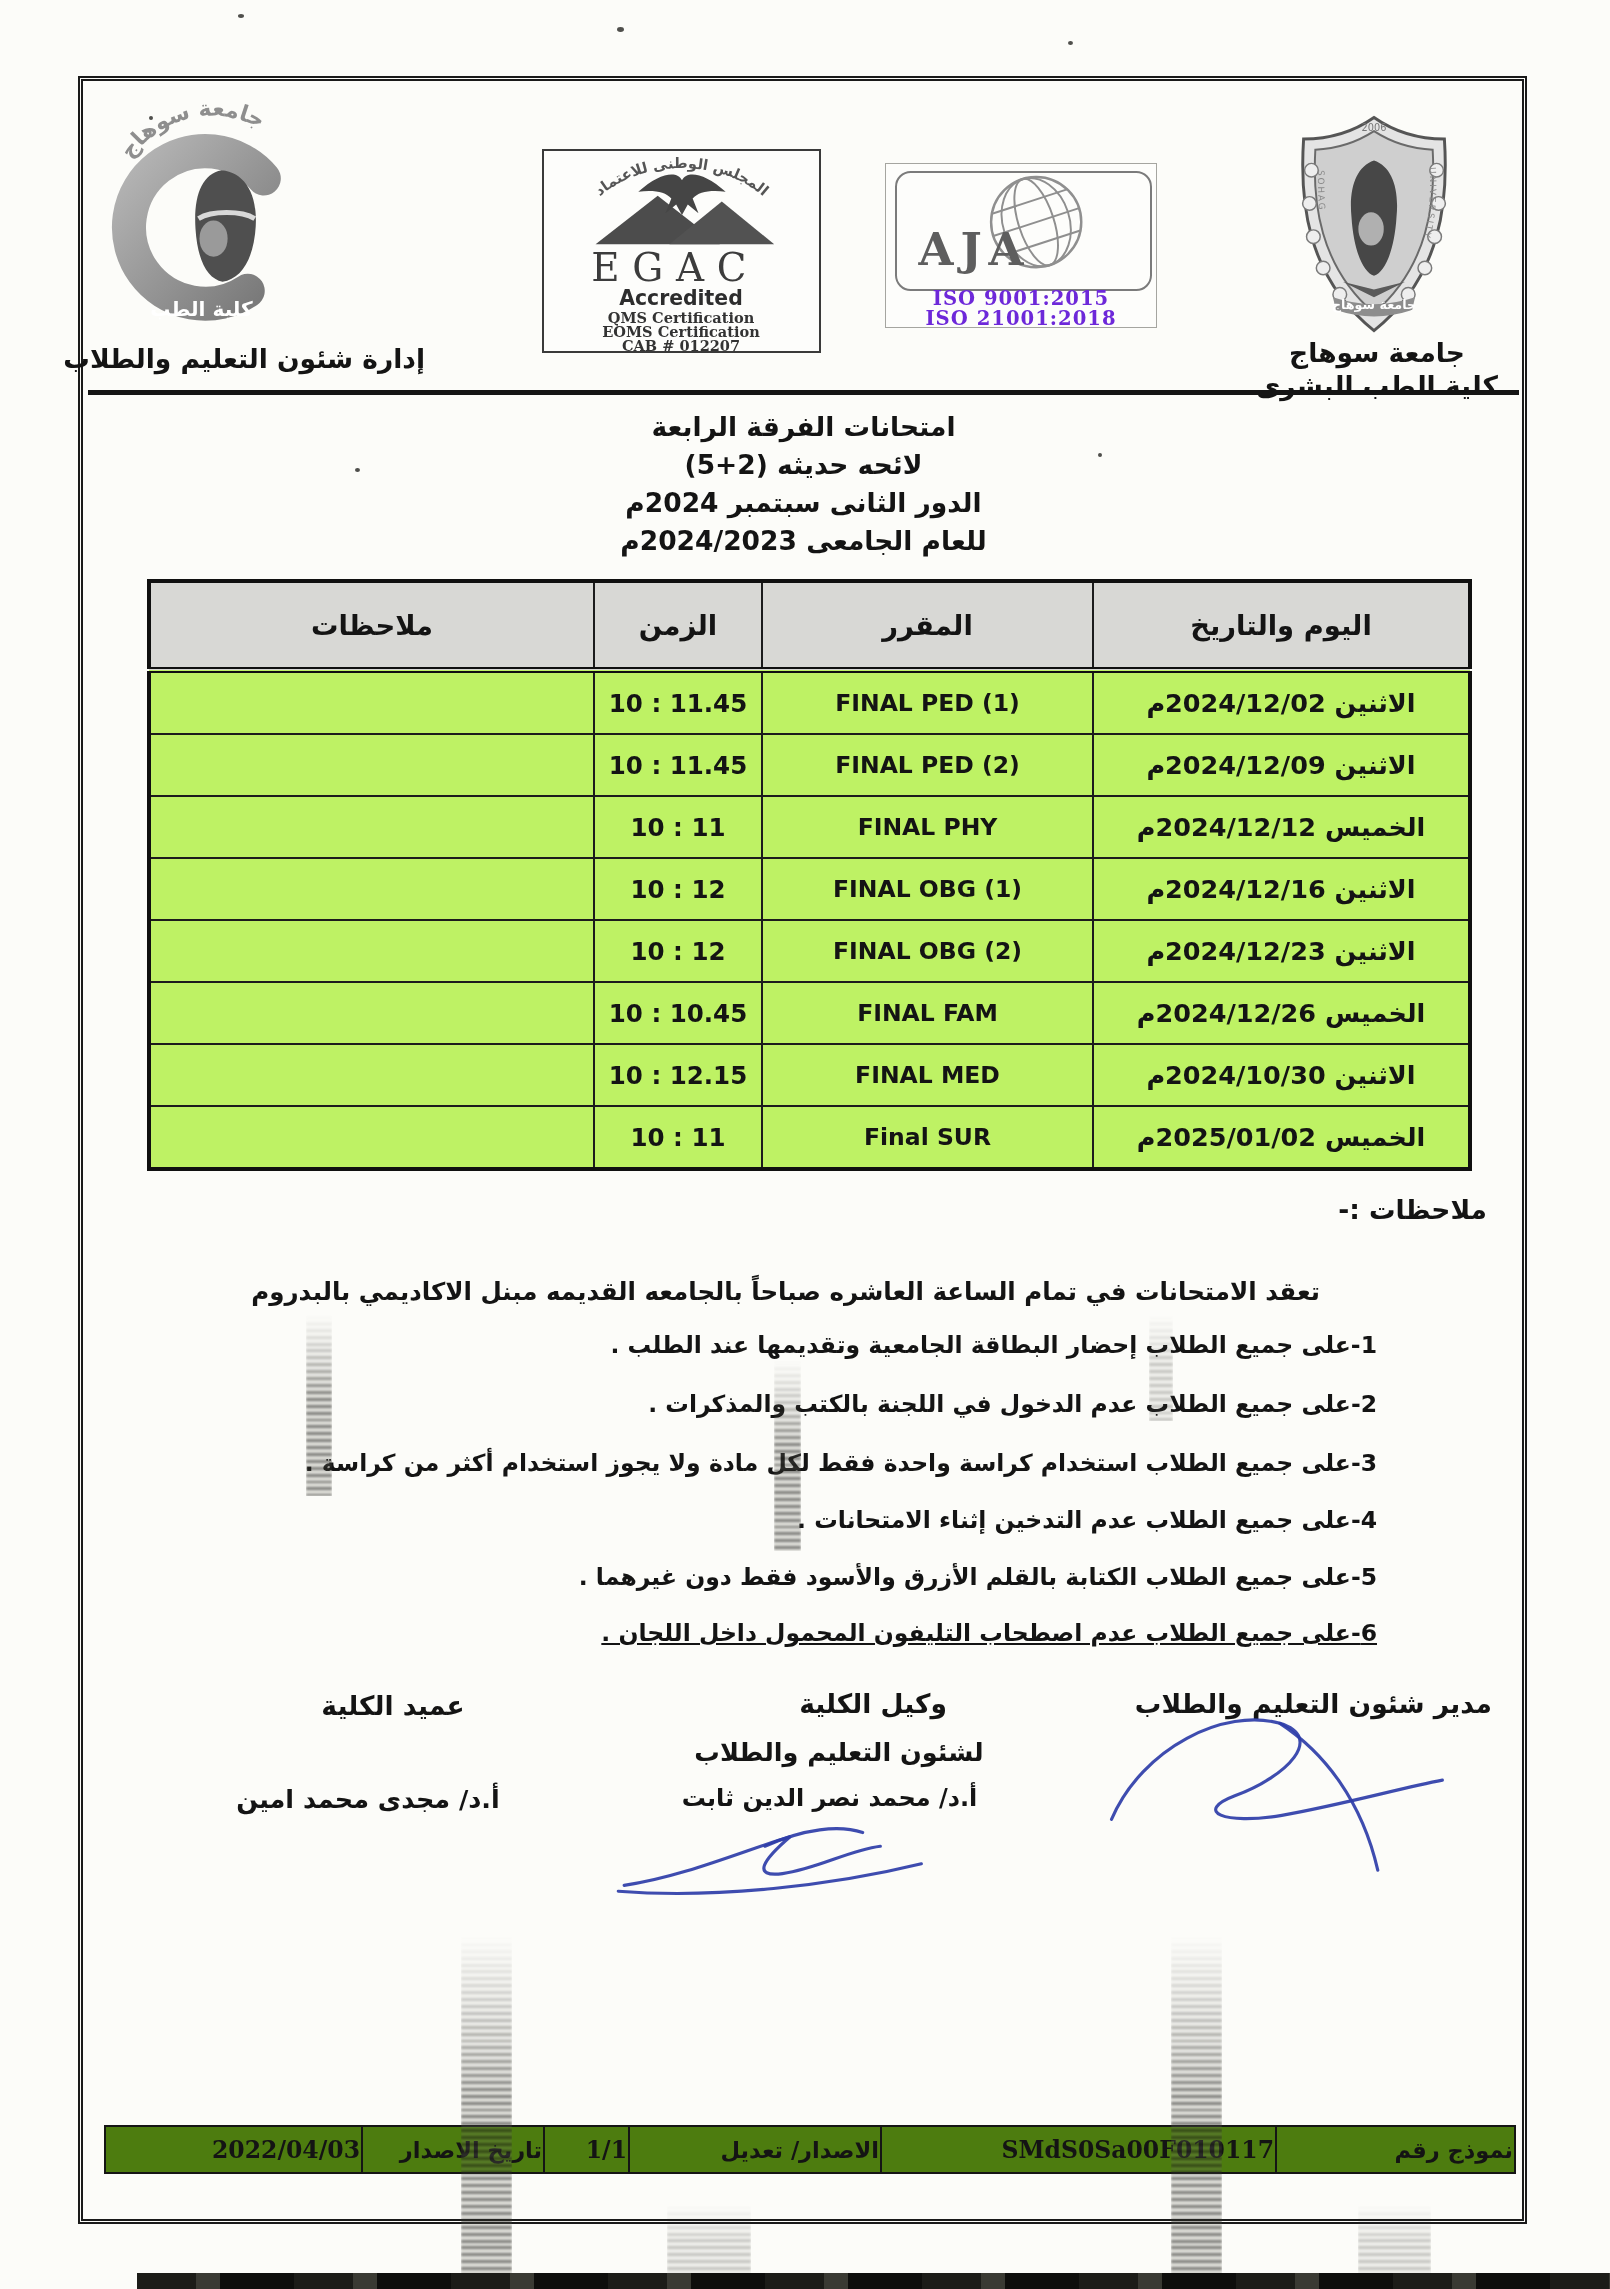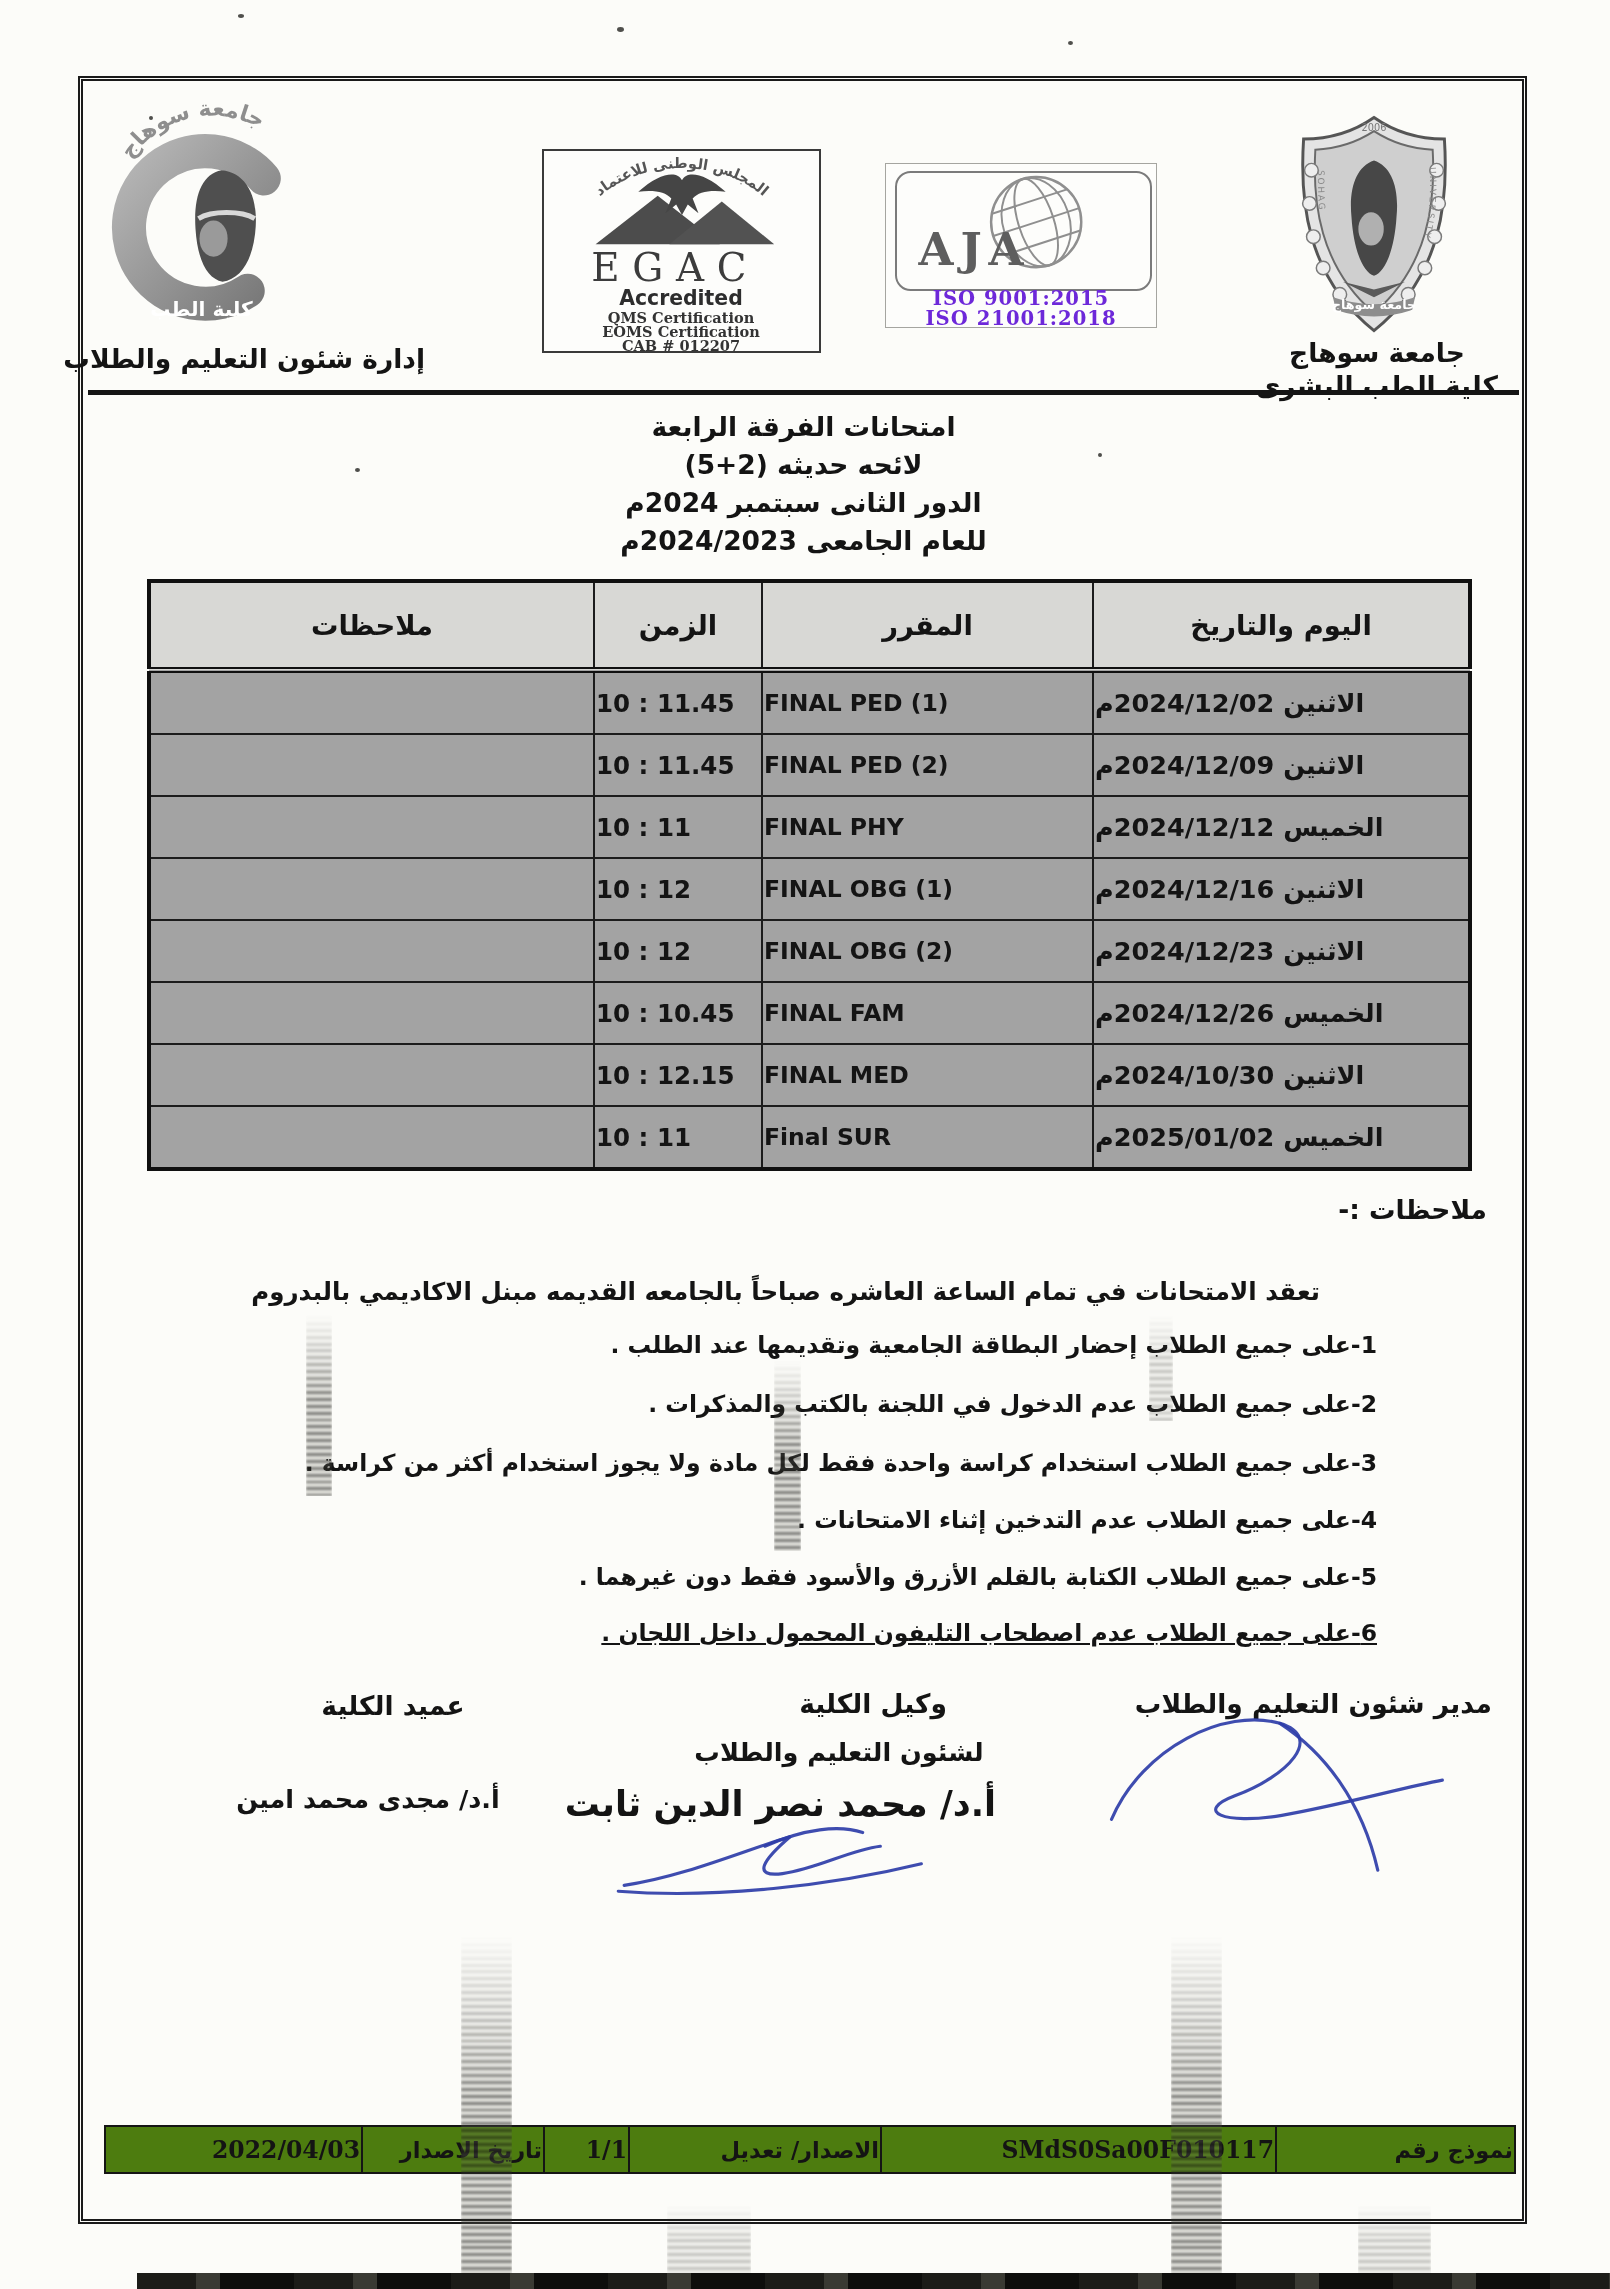--- a/index.html
+++ b/index.html
@@ -36,38 +36,38 @@
   table.exam{
     position:absolute; left:147px; top:579px; width:1321px;
     border-collapse:collapse; table-layout:fixed;
     border:4.9px solid #101010;
   }
   table.exam th{
     background:#d8d8d5; height:82px; font-size:27.4px; font-weight:bold;
     border:2px solid #1c1c1c; border-bottom:6.9px double #101010; text-align:center;
   }
   table.exam td{
-    height:58px; border:2px solid #1c1c1c; text-align:left; vertical-align:middle;
-    font-weight:bold; background:#a3a3a3;
+    height:58px; border:2px solid #1c1c1c; text-align:center; vertical-align:middle;
+    font-weight:bold; background:#bef264;
   }
   td.c-date{font-size:25.5px;}
   td.c-course{font-size:23.5px; direction:ltr;}
   td.c-time{font-size:24.5px; direction:ltr;}
 
   
   .notes-heading{right:123px; top:1194px; font-size:26.5px; font-weight:bold;}
   .notes-line1{right:333px; top:1237px; font-size:24.5px;}
   .notes-line2{right:290px; top:1277px; font-size:24.5px; font-weight:bold;}
   .note-item{right:233px; font-size:23.5px; font-weight:bold;}
 
   
   .sig-title-right{right:118px; top:1688px; font-size:26.5px; font-weight:bold;}
   .sig-title-center{left:770px; top:1688px; width:206px; font-size:26.5px; font-weight:bold; text-align:center;}
   .sig-sub-center{left:692px; top:1737px; width:294px; font-size:25.5px; font-weight:bold; text-align:center;}
-  .sig-name-center{left:663px; top:1784px; width:333px; font-size:35px; font-weight:bold; text-align:center;}
+  .sig-name-center{left:663px; top:1784px; width:333px; font-size:24px; font-weight:bold; text-align:center;}
   .sig-title-left{left:290px; top:1690px; width:206px; font-size:26.5px; font-weight:bold; text-align:center;}
   .sig-name-left{left:231px; top:1784px; width:274px; font-size:25.5px; font-weight:bold; text-align:center;}
   .sig-svg path{fill:none; stroke:#2e3da8; stroke-width:3.2; stroke-linecap:round; opacity:.92;}
 
   
   table.footer{
     position:absolute; left:104px; top:2125px; width:1410px;
     border-collapse:collapse; table-layout:fixed; border:2px solid #151515;
   }
   table.footer td{

